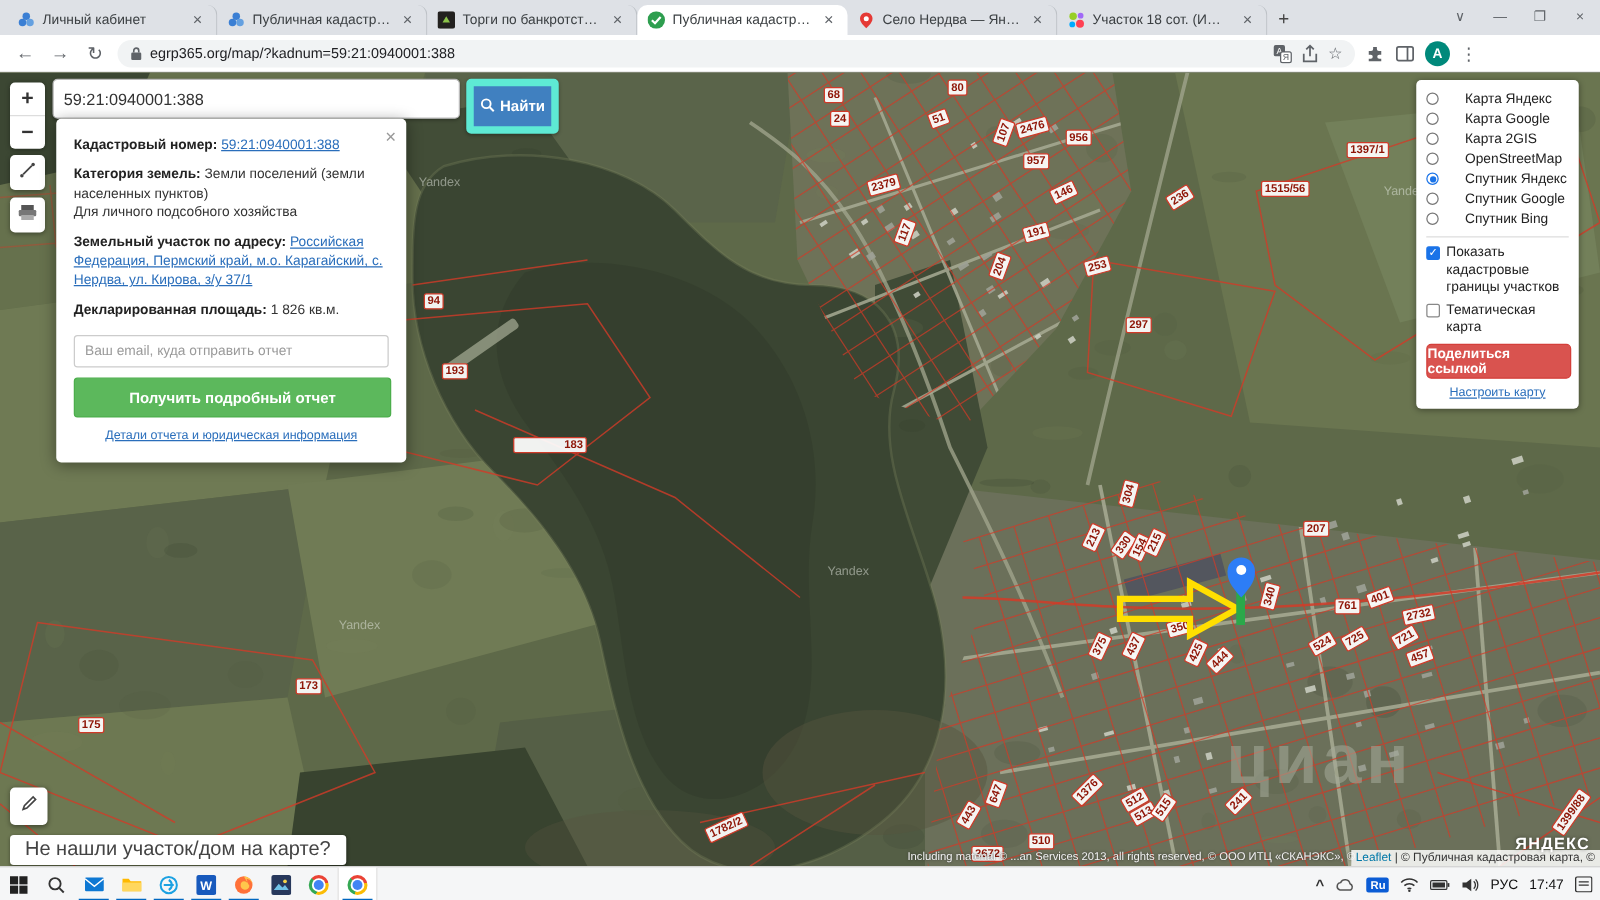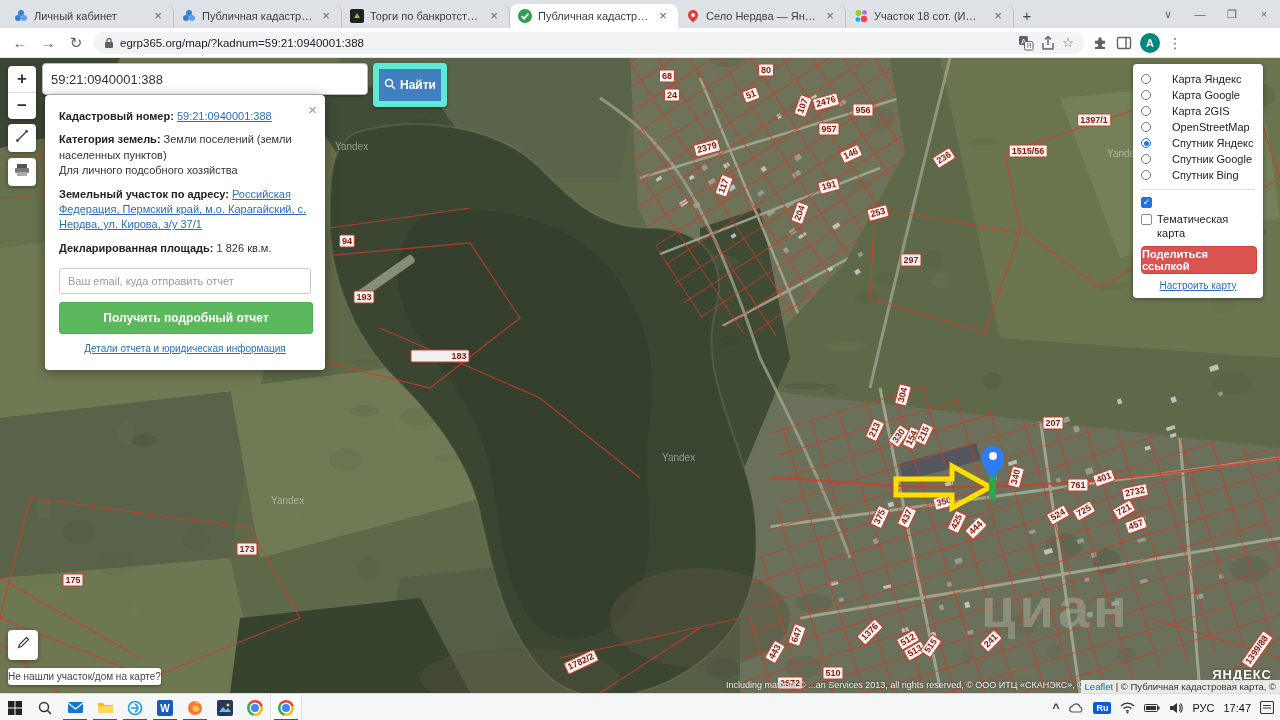--- a/index.html
+++ b/index.html
@@ -52,21 +52,21 @@
   
   .ctrlbox{position:absolute;background:#fff;border-radius:4px;box-shadow:0 1px 4px rgba(0,0,0,.4);}
   .zoombox{left:8px;top:8px;width:28px;}
   .zbtn{height:26px;text-align:center;font-size:17px;font-weight:bold;color:#333;line-height:26px;}
   .zbtn + .zbtn{border-top:1px solid #ddd;}
   .sqbtn{width:28px;height:28px;display:flex;align-items:center;justify-content:center;}
   .rulerbtn{left:8px;top:66px;}
   .printbtn{left:8px;top:100px;}
   .pencilbtn{left:8px;top:572px;width:30px;height:30px;display:flex;align-items:center;justify-content:center;}
   .maptip{position:absolute;left:8px;top:610px;background:#fff;border-radius:3px;box-shadow:0 1px 3px rgba(0,0,0,.4);
-    font-size:10px;color:#444;padding:3px 0;white-space:nowrap;}
+    font-size:16px;color:#444;padding:3px 12px;white-space:nowrap;}
 
   .searchwrap{position:absolute;left:42px;top:5px;display:flex;}
   .searchinput{width:308px;height:30px;border:1px solid #bbb;border-radius:4px;font-size:13px;color:#333;
     padding:0 8px;box-shadow:0 1px 3px rgba(0,0,0,.35);outline:none;font-family:"Liberation Sans",sans-serif;}
   .findbtn{margin-left:5px;width:62px;height:32px;background:#4080c0;border:6px solid #5eead4;border-radius:4px;
     color:#fff;font-size:12px;font-weight:bold;display:flex;align-items:center;justify-content:center;gap:4px;
     box-shadow:0 1px 3px rgba(0,0,0,.35);}
 
   .popup{position:absolute;left:45px;top:37px;width:280px;background:#fff;border-radius:4px;
     box-shadow:0 2px 12px rgba(0,0,0,.4);padding:14px;box-sizing:border-box;font-size:11px;color:#333;line-height:1.4;}
@@ -702,20 +702,21 @@
           </div>
           <div class="lrow">
             <span class="radio"></span>
             <span>Спутник Bing</span>
           </div>
         </div>
       <div class="lsep"></div>
       <div id="layerCbs">
           <div class="cbrow">
             <span class="cbox checked">✓</span>
+            <span>Показать кадастровые границы участков</span>
           </div>
           <div class="cbrow">
             <span class="cbox"></span>
             <span>Тематическая карта</span>
           </div>
         </div>
       <div class="sharebtn">Поделиться ссылкой</div>
       <span class="cfglink">Настроить карту</span>
     </div>
   </div>

